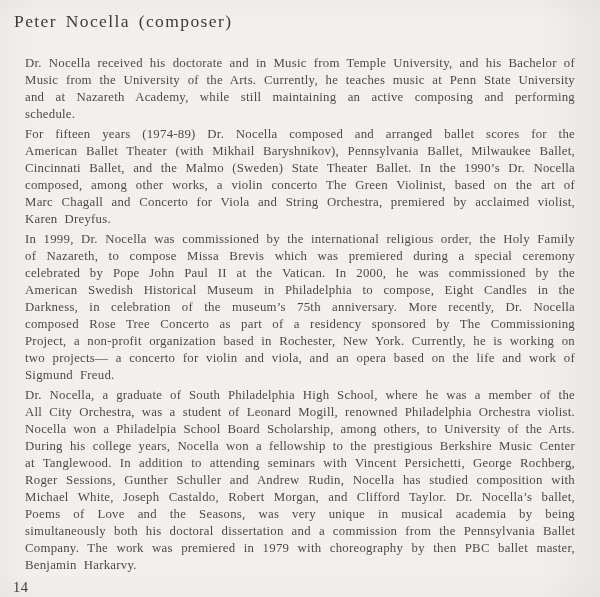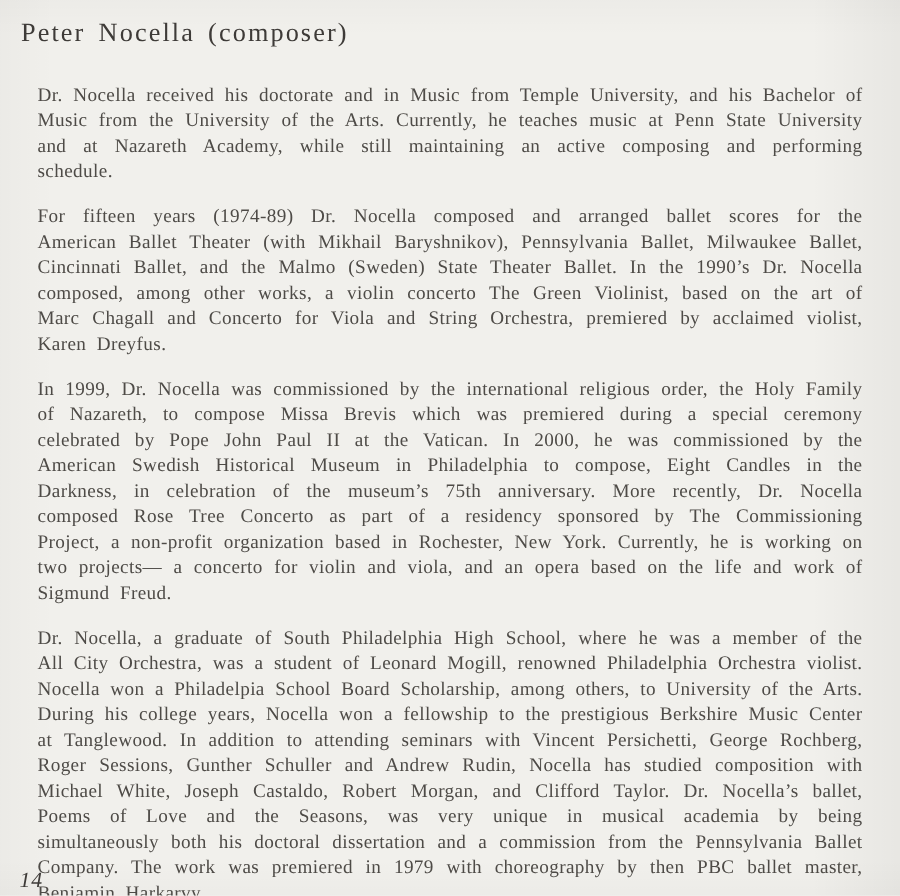--- a/index.html
+++ b/index.html
@@ -35,29 +35,28 @@
   .body {
     margin: 23px 25px 0 25px;
     color: var(--ink);
     font-size: 12.8px;
     line-height: 17px;
     letter-spacing: 0.25px;
     word-spacing: 3.5px;
     text-align: justify;
   }
   .body p { margin: 0; }
-  .body p + p { margin-top: 13px; }
+  .body p + p { margin-top: 3px; }
   .page-number {
     position: absolute;
     left: 13px;
     bottom: 11px;
     font-size: 14.5px;
     letter-spacing: 0.5px;
     color: var(--title-ink);
-    font-style: italic;
   }
 </style>
 </head>
 <body>
 
 <div class="page">
   <h1 class="title">Peter Nocella (composer)</h1>
 
   <div class="body">
     <p>Dr. Nocella received his doctorate and in Music from Temple University, and his Bachelor of Music from the University of the Arts. Currently, he teaches music at Penn State University and at Nazareth Academy, while still maintaining an active composing and performing schedule.</p>

